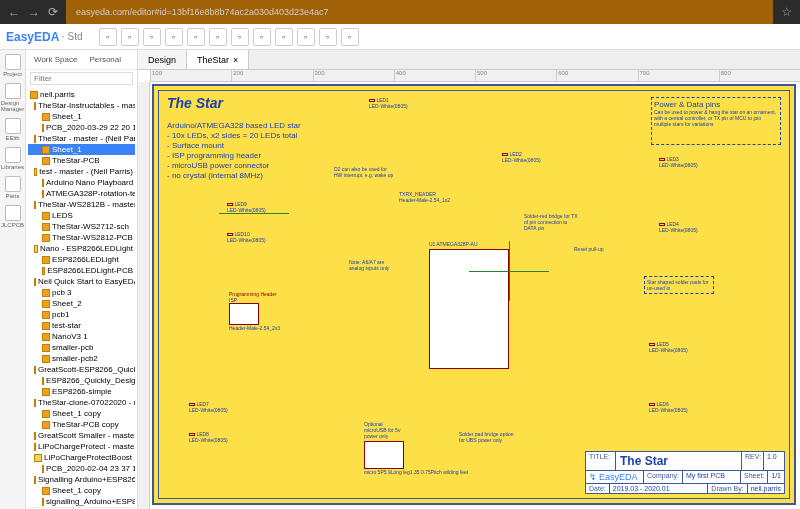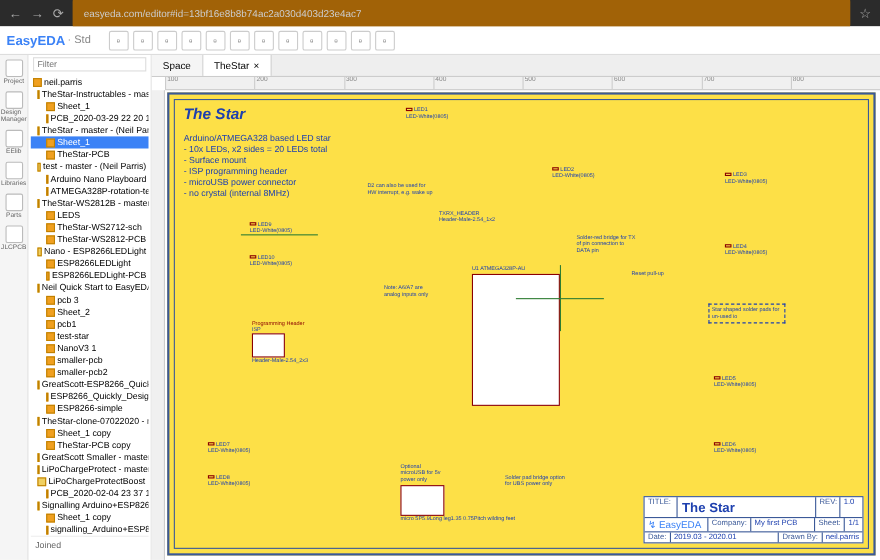--- a/index.html
+++ b/index.html
@@ -110,20 +110,24 @@
         <div class="rail-icon"></div>
         <span>Parts</span>
       </div>
       <div class="rail-item">
         <div class="rail-icon"></div>
         <span>JLCPCB</span>
       </div>
     </div>
 
   <div class="sidebar">
+    <div class="sidebar-top">
+      <span class="ws-tab">Work Space</span>
+      <span class="ws-tab">Personal</span>
+    </div>
     <div style="padding:0 4px"><input class="filter-input" placeholder="Filter" style=""></div>
     <div class="tree" id="tree">
       <div class="tree-node lvl0">
           <span class="ticon"></span>
           <span>neil.parris</span>
         </div>
     <div class="tree-node lvl1 folder">
           <span class="ticon"></span>
           <span>TheStar-Instructables - master - (N</span>
         </div>
@@ -271,21 +275,21 @@
           <span class="ticon"></span>
           <span>signalling_Arduino+ESP8266+fir</span>
         </div>
         <div class="tree-section">Joined</div>
       </div>
   </div>
 
   <div class="canvas-area">
     <div class="tabs" id="tabs">
         <div class="tab">
-          <span>Space</span>
+          <span>Design</span>
         </div>
         <div class="tab active">
           <span>TheStar</span>
           <span>×</span>
         </div>
       </div>
     <div class="canvas">
       <div class="ruler-h" id="rulerH">
           <span>100</span>
           <span>200</span>
@@ -300,20 +304,24 @@
       <div class="schematic">
         <div class="sch-inner">
           <div class="title-text">The Star</div>
           <div class="desc">
             <div>Arduino/ATMEGA328 based LED star</div>
             <div>- 10x LEDs, x2 sides = 20 LEDs total</div>
             <div>- Surface mount</div>
             <div>- ISP programming header</div>
             <div>- microUSB power connector</div>
             <div>- no crystal (internal 8MHz)</div>
+          </div>
+          <div class="power-box">
+            <div class="power-title">Power &amp; Data pins</div>
+            <div class="power-note">Can be used to power &amp; hang the star on an ornament, with a central controller, or TX pin of MCU to join multiple stars for variations</div>
           </div>
 
           <div class="comp" style="left:210px;top:6px"><span class="mini-led"></span> <span>LED1</span><div>LED-White(0805)</div></div>
           <div class="comp" style="left:343px;top:60px"><span class="mini-led"></span> <span>LED2</span><div>LED-White(0805)</div></div>
           <div class="comp" style="left:500px;top:65px"><span class="mini-led"></span> <span>LED3</span><div>LED-White(0805)</div></div>
           <div class="comp" style="left:500px;top:130px"><span class="mini-led"></span> <span>LED4</span><div>LED-White(0805)</div></div>
           <div class="comp" style="left:68px;top:110px"><span class="mini-led"></span> <span>LED9</span><div>LED-White(0805)</div></div>
           <div class="comp" style="left:68px;top:140px"><span class="mini-led"></span> <span>LED10</span><div>LED-White(0805)</div></div>
           <div class="comp" style="left:490px;top:250px"><span class="mini-led"></span> <span>LED5</span><div>LED-White(0805)</div></div>
           <div class="comp" style="left:490px;top:310px"><span class="mini-led"></span> <span>LED6</span><div>LED-White(0805)</div></div>

